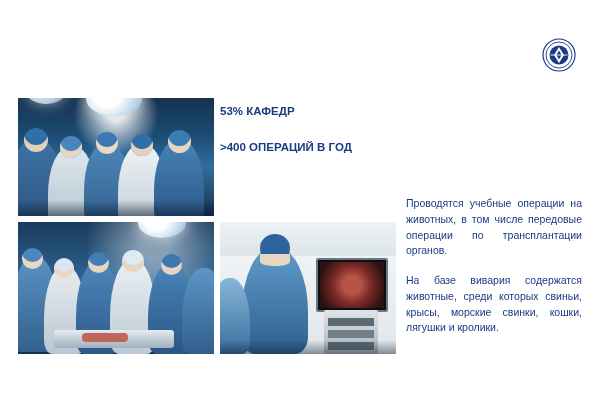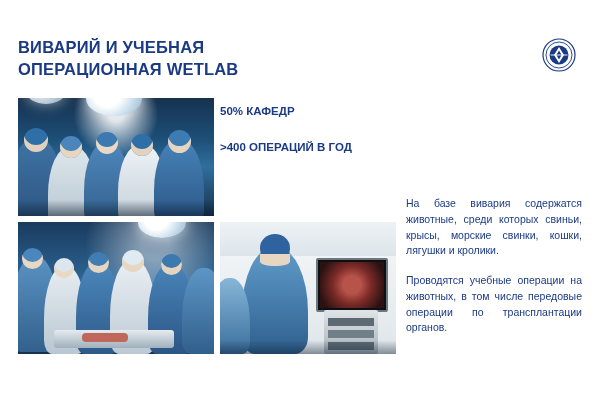--- a/index.html
+++ b/index.html
@@ -126,21 +126,20 @@
     text-align: justify;
   }
   .text-panel p { margin: 0 0 14px 0; }
   .text-panel p:last-child { margin-bottom: 0; }
 </style>
 </head>
 <body>
 
 <div class="slide">
 
-  <div class="title">ВИВАРИЙ И УЧЕБНАЯ ОПЕРАЦИОННАЯ WETLAB</div>
 
   <div class="logo">
     <svg width="34" height="34" viewBox="0 0 34 34" aria-hidden="true">
       <circle cx="17" cy="17" r="16" fill="#ffffff" stroke="#1b3a84" stroke-width="1.2"></circle>
       <circle cx="17" cy="17" r="13" fill="none" stroke="#1b3a84" stroke-width="0.9"></circle>
       <circle cx="17" cy="17" r="9.5" fill="#1b3a84"></circle>
       <path d="M17 9 L22 17 L17 25 L12 17 Z" fill="#ffffff"></path>
       <path d="M17 12.5 L19.6 17 L17 21.5 L14.4 17 Z" fill="#1b3a84"></path>
       <path d="M8.5 17 H25.5" stroke="#ffffff" stroke-width="0.9"></path>
     </svg>
@@ -209,22 +208,22 @@
 
     <div class="figure" style="left:22px; top:26px; width:66px; height:106px; background:linear-gradient(180deg,#5f9ccb,#2f5f8d);"></div>
     <div class="head" style="left:40px; top:12px; width:30px; height:28px; background:#2f63a0; border-radius:50% 50% 46% 46%;"></div>
     <div style="position:absolute; left:40px; top:32px; width:30px; height:12px; border-radius:0 0 40% 40%; background:#e7d6c2;"></div>
     <div class="figure" style="left:-10px; top:56px; width:40px; height:76px; background:linear-gradient(180deg,#87b6d8,#3a6e9c);"></div>
 
     <div style="position:absolute; left:0; bottom:0; width:176px; height:14px; background:linear-gradient(180deg,rgba(12,30,50,0),rgba(12,30,50,0.45));"></div>
   </div>
 
   <div class="stats">
-    <div class="line">50% КАФЕДР</div>
+    <div class="line">53% КАФЕДР</div>
     <div class="line">&gt;400 ОПЕРАЦИЙ В ГОД</div>
   </div>
 
   <div class="text-panel">
+    <p>Проводятся учебные операции на животных, в том числе передовые операции по трансплантации органов.</p>
     <p>На базе вивария содержатся животные, среди которых свиньи, крысы, морские свинки, кошки, лягушки и кролики.</p>
-    <p>Проводятся учебные операции на животных, в том числе передовые операции по трансплантации органов.</p>
   </div>
 
 </div>
 
 </body></html>

